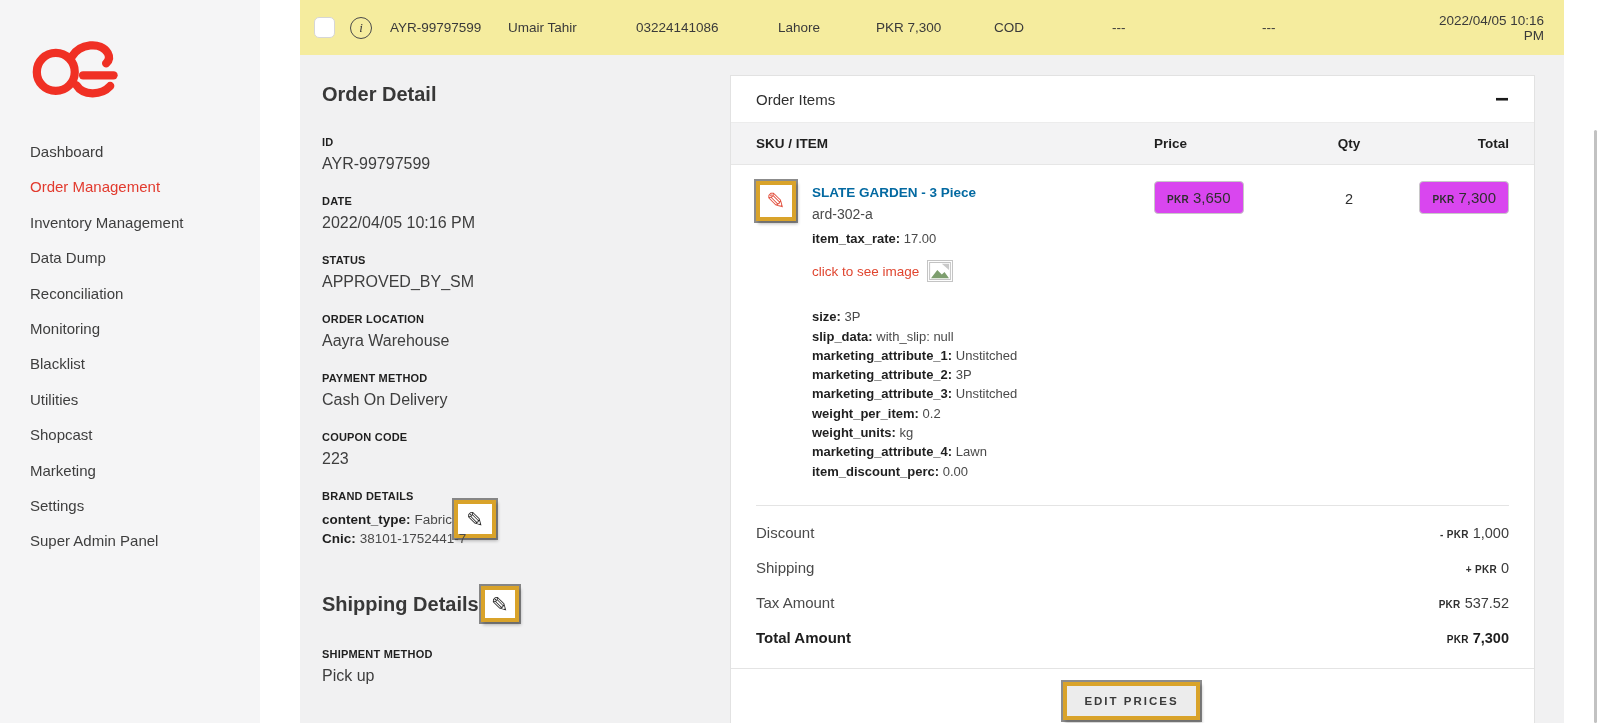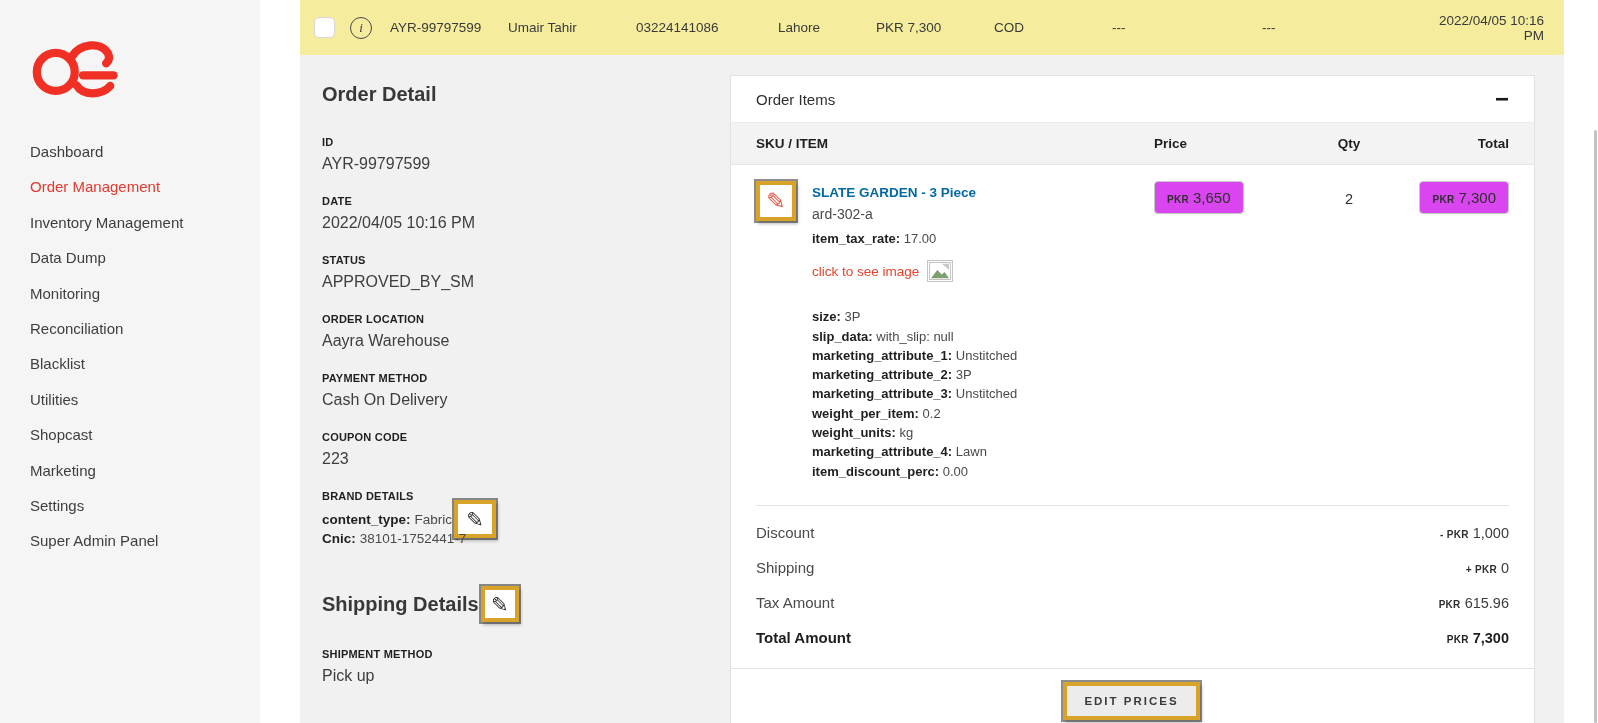--- a/index.html
+++ b/index.html
@@ -101,22 +101,22 @@
       <path d="M 52 28 C 62 11, 88 9, 96 23 C 98.5 27.5 98 32 94 35.5" stroke="#f03024" stroke-width="10" stroke-linecap="round"></path>
       <path d="M 66 50 L 103 50" stroke="#f03024" stroke-width="10" stroke-linecap="round"></path>
       <path d="M 58 62 C 66 75, 88 75, 99 63" stroke="#f03024" stroke-width="10" stroke-linecap="round"></path>
     </svg>
   </div>
   <nav class="nav">
     <div class="nav-item">Dashboard</div>
     <div class="nav-item active">Order Management</div>
     <div class="nav-item">Inventory Management</div>
     <div class="nav-item">Data Dump</div>
+    <div class="nav-item">Reconciliation</div>
     <div class="nav-item">Monitoring</div>
-    <div class="nav-item">Reconciliation</div>
     <div class="nav-item">Blacklist</div>
     <div class="nav-item">Utilities</div>
     <div class="nav-item">Shopcast</div>
     <div class="nav-item">Marketing</div>
     <div class="nav-item">Settings</div>
     <div class="nav-item">Super Admin Panel</div>
   </nav>
 </aside>
 
 <div class="main">
@@ -257,21 +257,21 @@
         <div class="sum-row first">
           <span>Discount</span>
           <span><span class="cur">- PKR</span><span class="sum-val">1,000</span></span>
         </div>
         <div class="sum-row">
           <span>Shipping</span>
           <span><span class="cur">+ PKR</span><span class="sum-val">0</span></span>
         </div>
         <div class="sum-row">
           <span>Tax Amount</span>
-          <span><span class="cur">PKR</span><span class="sum-val">615.96</span></span>
+          <span><span class="cur">PKR</span><span class="sum-val">537.52</span></span>
         </div>
         <div class="sum-row total">
           <span>Total Amount</span>
           <span><span class="cur">PKR</span><span class="sum-val">7,300</span></span>
         </div>
 
         <div class="btn-row">
           <span class="hl hl-btn">
             <button class="btn">EDIT PRICES</button>
           </span>

